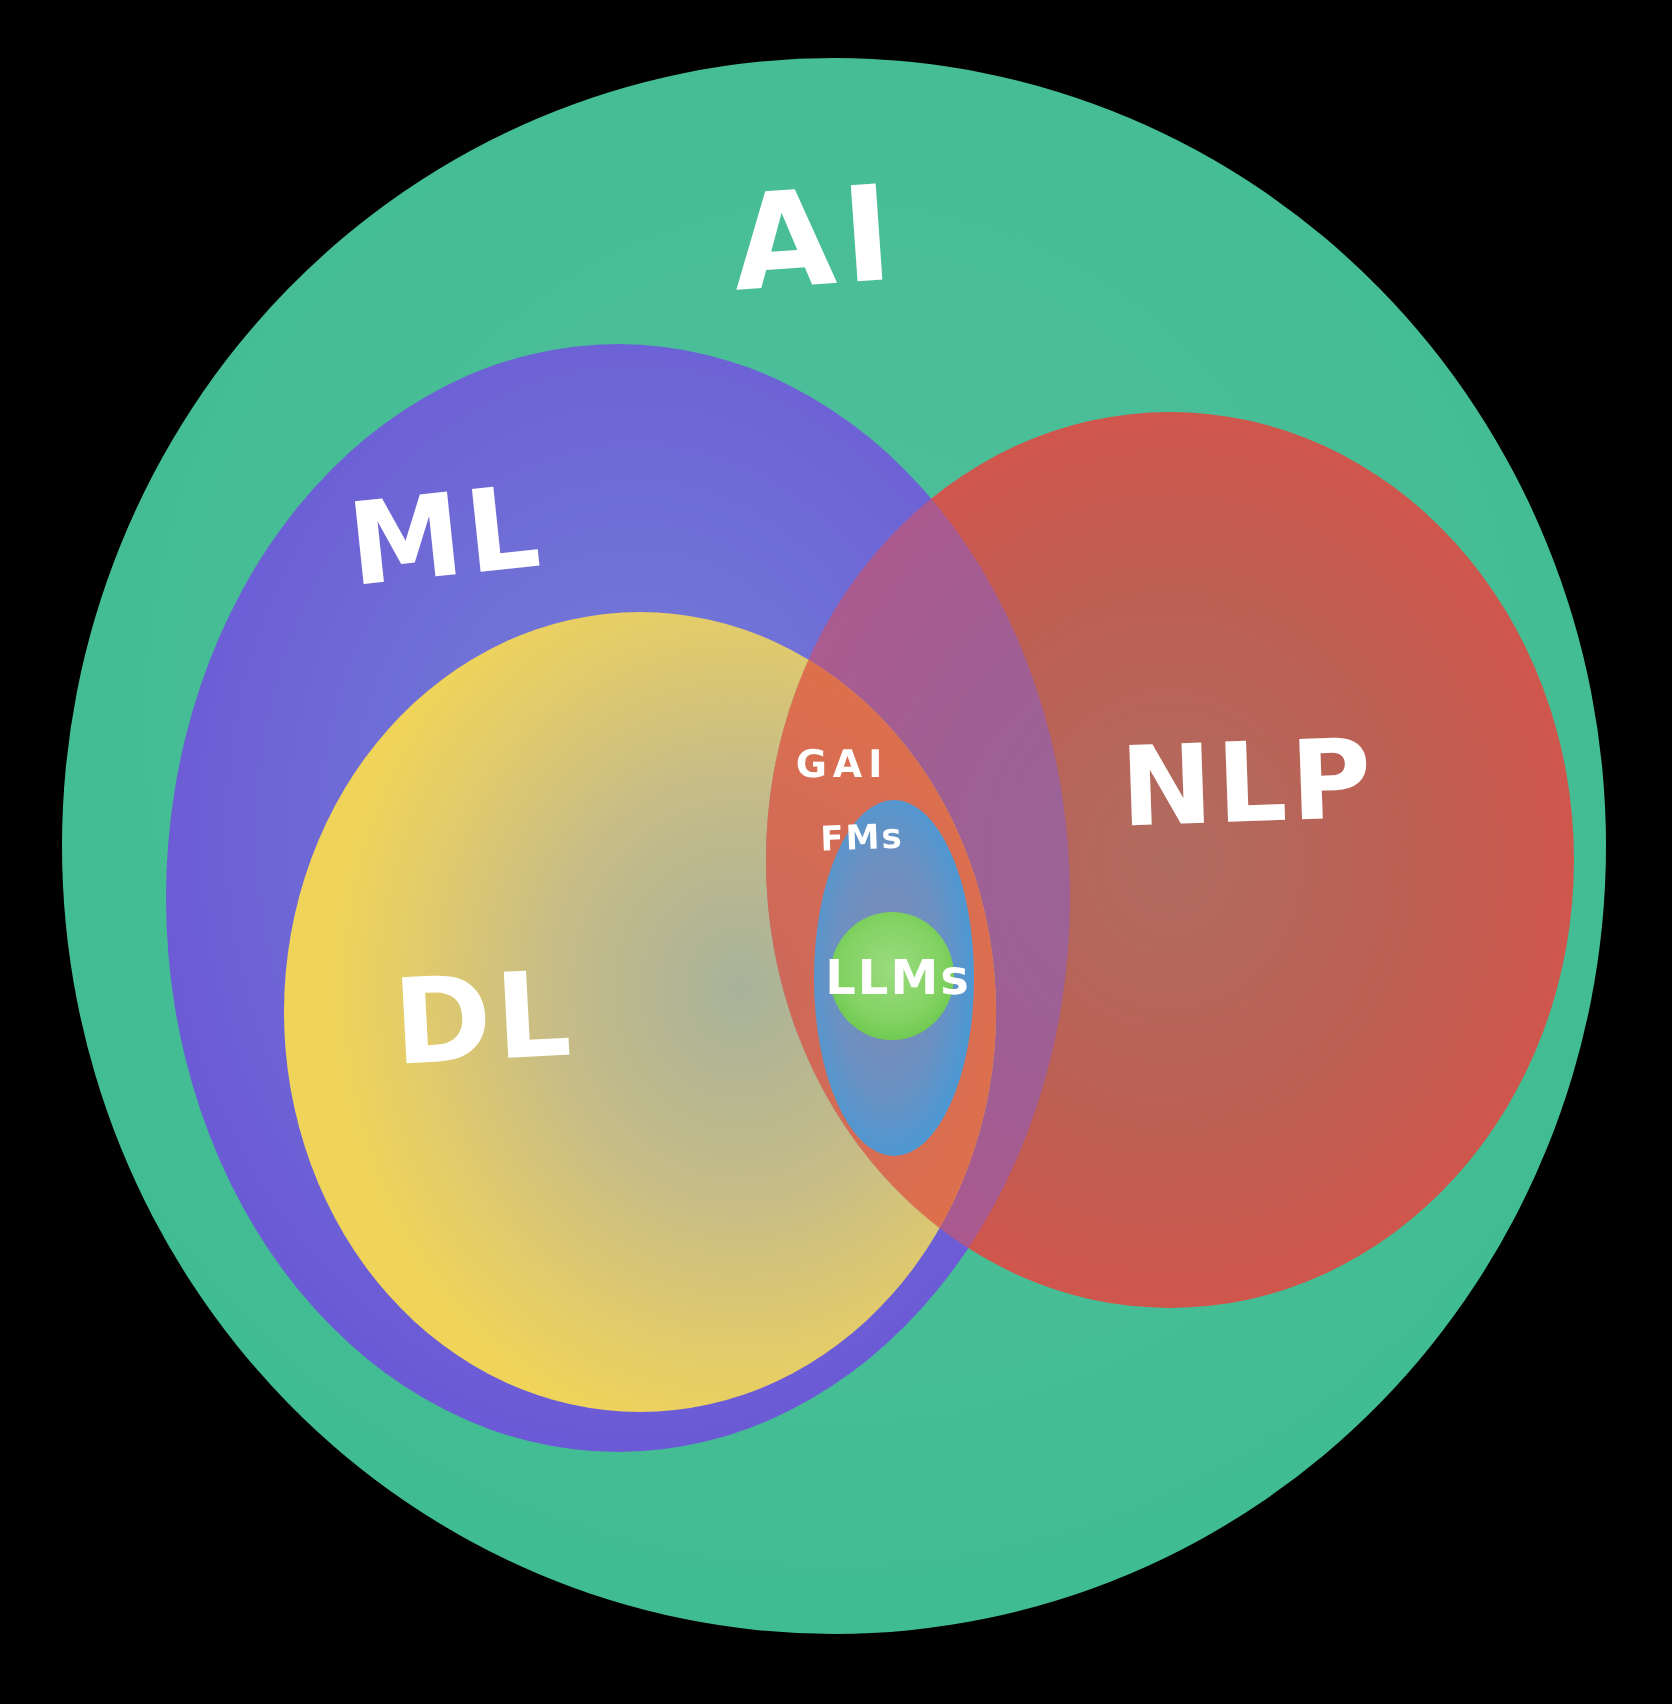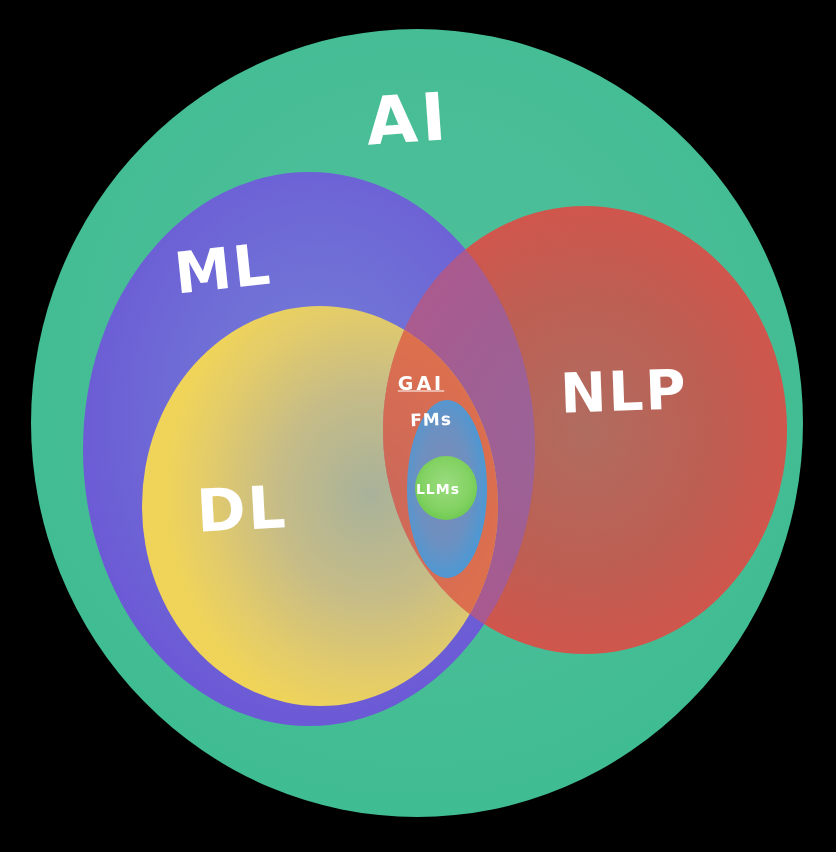--- a/index.html
+++ b/index.html
@@ -31,24 +31,24 @@
     z-index: 5;
   }
   .lbl-ai   { left: 408px; top: 120px; font-size: 66px; letter-spacing: 4px;
               transform: translate(-50%,-50%) rotate(-4deg); }
   .lbl-ml   { left: 223px; top: 269px; font-size: 57px; letter-spacing: 2px;
               transform: translate(-50%,-50%) rotate(-6deg); }
   .lbl-dl   { left: 242px; top: 509px; font-size: 59px; letter-spacing: 2px;
               transform: translate(-50%,-50%) rotate(-3deg); }
   .lbl-nlp  { left: 624px; top: 392px; font-size: 55px; letter-spacing: 2px;
               transform: translate(-50%,-50%) rotate(-2deg); }
-  .lbl-gai  { left: 421px; top: 383px; font-size: 19px; letter-spacing: 3px; text-decoration: underline; }
+  .lbl-gai  { left: 421px; top: 383px; font-size: 19px; letter-spacing: 3px; }
   .lbl-fms  { left: 431px; top: 420px; font-size: 17px; letter-spacing: 1px;
               transform: translate(-50%,-50%) rotate(-2deg); }
-  .lbl-llms { left: 438px; top: 489px; font-size: 14px; letter-spacing: 1px; }
+  .lbl-llms { left: 449px; top: 489px; font-size: 24px; letter-spacing: 1px; }
 </style>
 </head>
 <body>
 
 <div id="stage">
 
   <svg id="venn-svg" width="836" height="852" viewBox="0 0 836 852">
     <defs>
       <radialGradient id="gAI" cx="50%" cy="42%" r="62%">
         <stop offset="0%" stop-color="#4FC09B"></stop>

